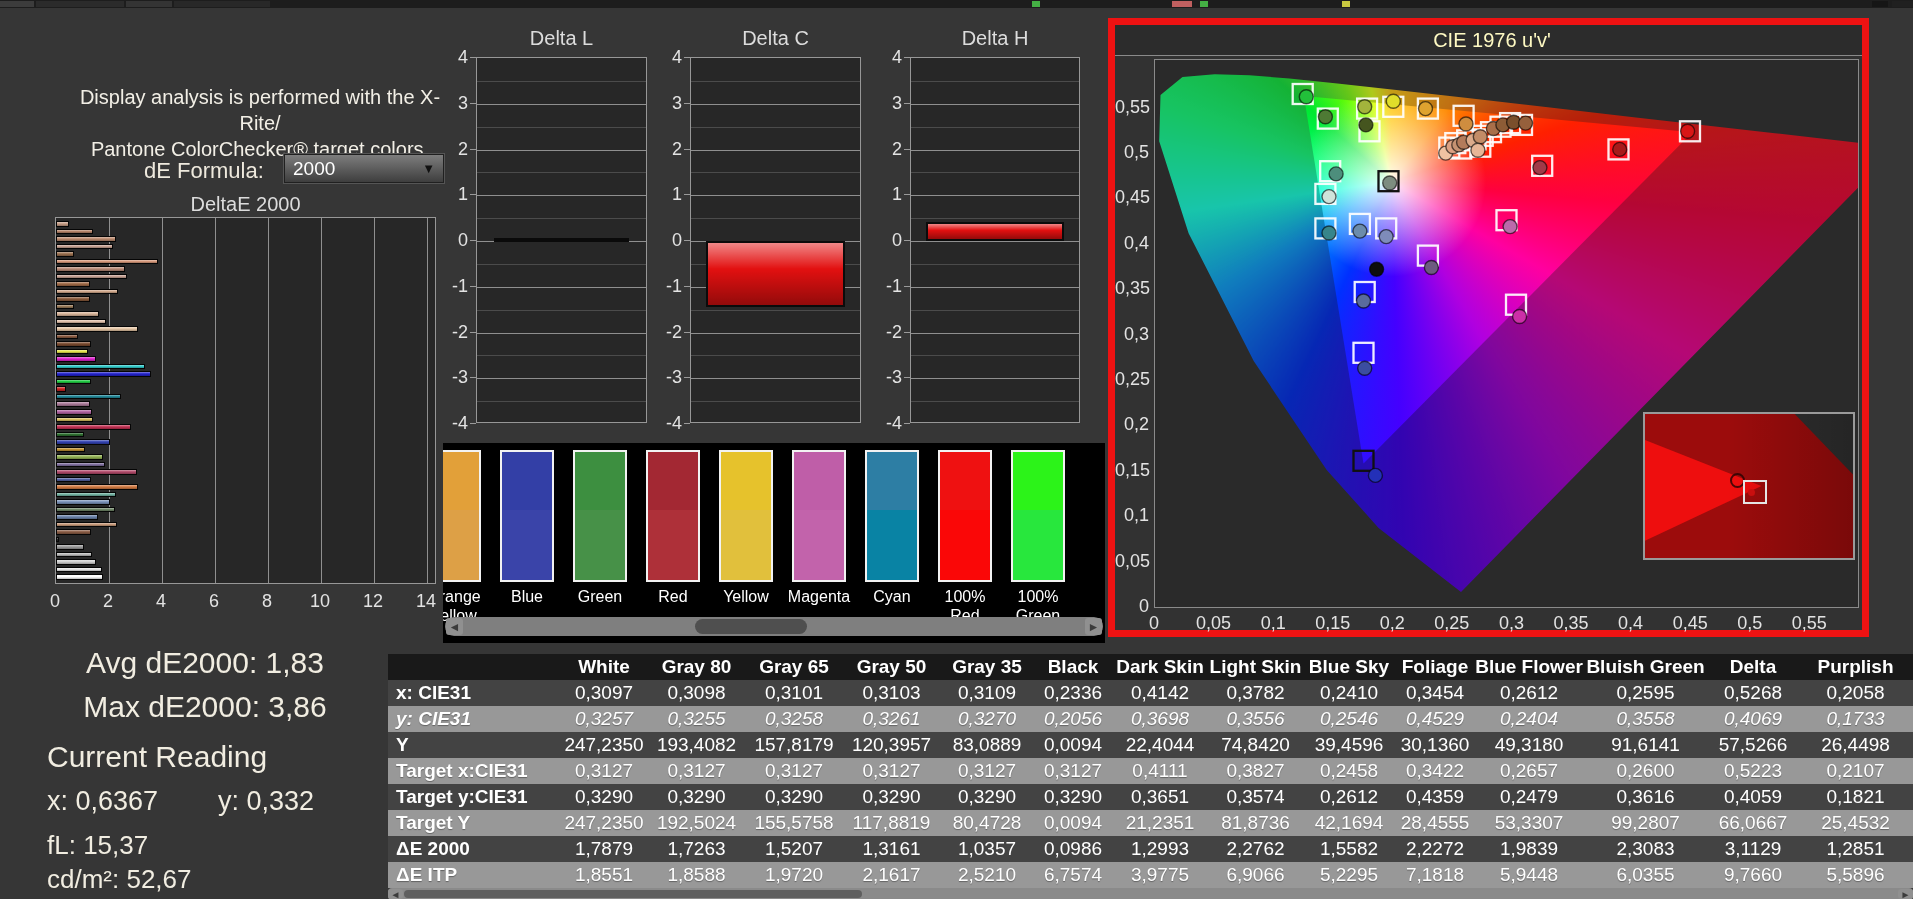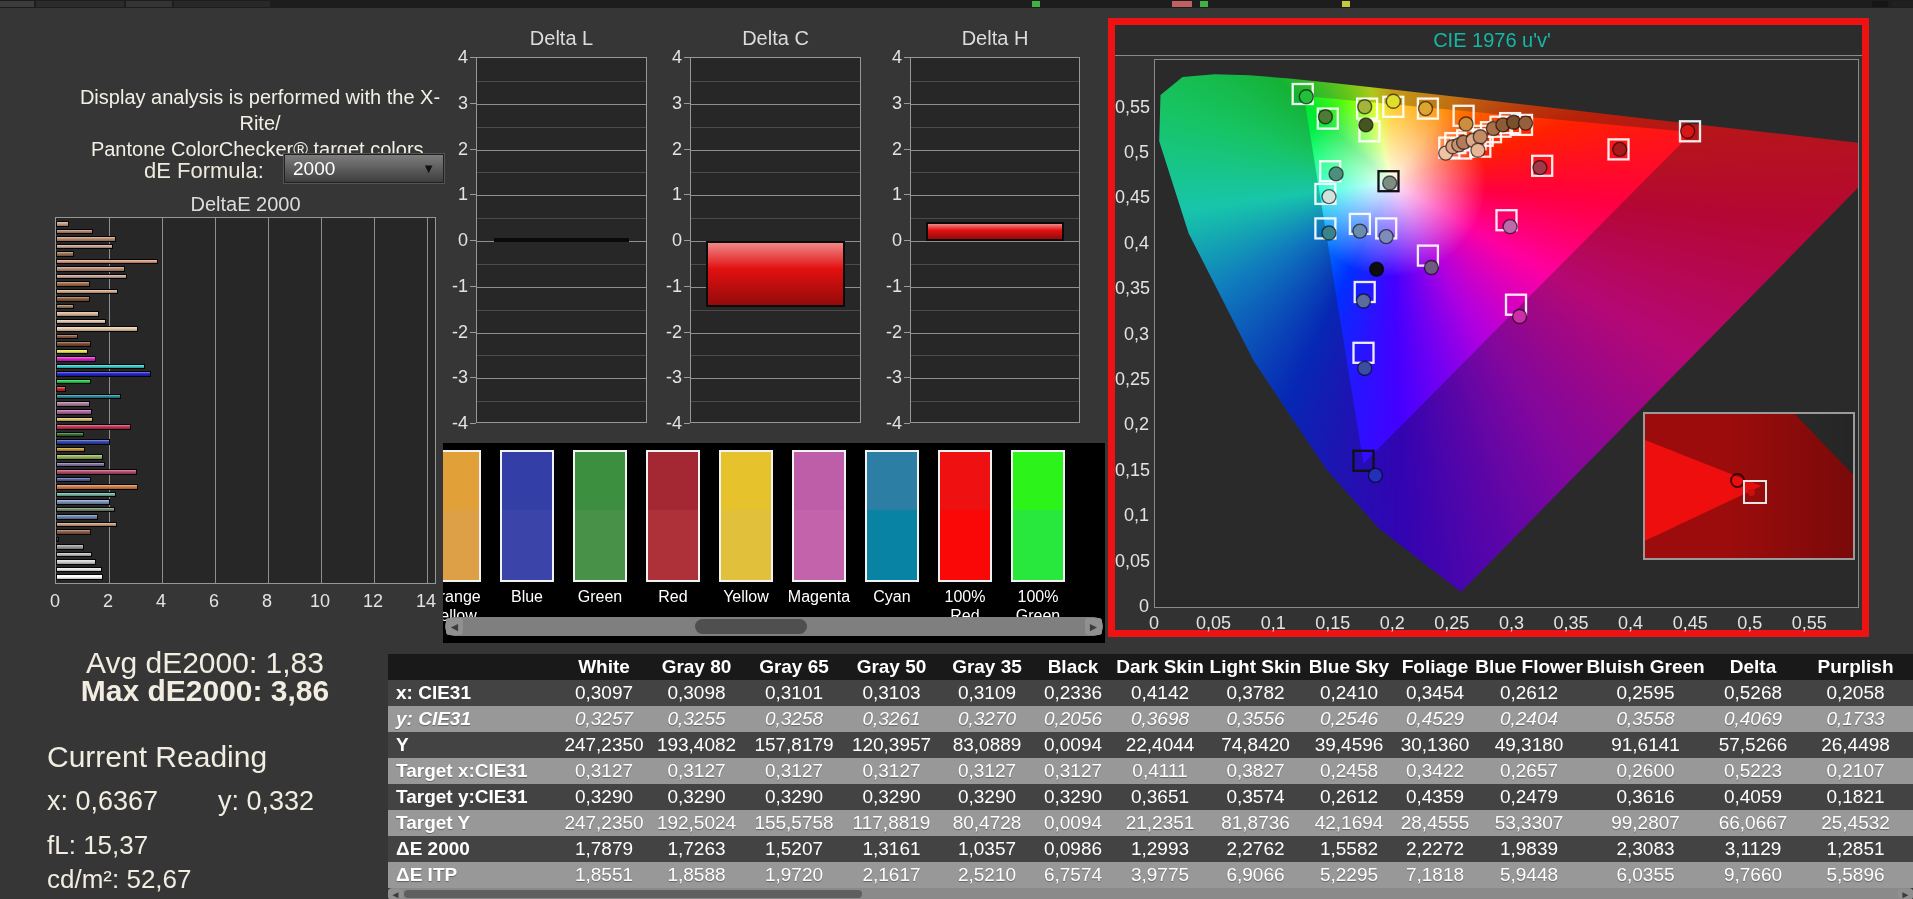--- a/index.html
+++ b/index.html
@@ -24,21 +24,21 @@
   .swatch-panel{position:absolute;left:443px;top:443px;width:662px;height:200px;background:#000;overflow:hidden;}
   .swatch{position:absolute;top:7px;height:132px;border:2px solid #f2f2f2;box-sizing:border-box;}
   .swatch-label{position:absolute;top:144px;color:#fff;font-size:16px;line-height:19px;text-align:center;}
   .sb-track{position:absolute;background:#7f7f7f;border-radius:9px;}
   .sb-thumb{position:absolute;background:#4f4f4f;border-radius:8px;top:2px;bottom:2px;}
   .sb-btn{position:absolute;top:1px;bottom:1px;width:17px;background:#909090;border-radius:3px;
       color:#3c3c3c;font-size:12px;display:flex;align-items:center;justify-content:center;}
   .cie-panel{position:absolute;left:1108px;top:18px;width:761px;height:619px;box-sizing:border-box;
       border:7px solid #ee1212;background:#323232;}
   .cie-titlebar{position:absolute;left:0;top:0;right:0;height:30px;background:#2c2c2c;border-bottom:1px solid #8a8a8a;
-      display:flex;align-items:center;justify-content:center;font-size:20px;color:#14b8a6;padding-left:7px;}
+      display:flex;align-items:center;justify-content:center;font-size:20px;color:#fef9c3;padding-left:7px;}
   .cie-plot{position:absolute;left:39px;top:34px;width:703px;height:547px;background:#2a2a2a;border:1px solid #8a8a8a;
       box-sizing:content-box;overflow:hidden;}
   .cie-layer{position:absolute;left:0;top:0;width:703px;height:547px;}
   .cie-conic{background:
       conic-gradient(from 0deg at 33.6% 22.3%,
       #ffc400 0deg,#ff8800 38deg,#ff2000 72deg,#ff0040 95deg,#ff00a0 120deg,#b000e0 150deg,
       #4400ff 178deg,#0030ff 205deg,#00a0ff 238deg,#00ffd8 262deg,#00ff70 288deg,#00e830 312deg,
       #70ff00 334deg,#d8ff00 348deg,#ffc400 360deg);}
   .cie-horseshoe{filter:brightness(.8) saturate(.85);}
   .cie-triangle{background:
@@ -417,21 +417,21 @@
         <div class="tick" style="left: 431.034px; top: 589px; width: 50px; text-align: center;">0,35</div>
         <div class="tick" style="left: 490.61px; top: 589px; width: 50px; text-align: center;">0,4</div>
         <div class="tick" style="left: 550.186px; top: 589px; width: 50px; text-align: center;">0,45</div>
         <div class="tick" style="left: 609.763px; top: 589px; width: 50px; text-align: center;">0,5</div>
         <div class="tick" style="left: 669.339px; top: 589px; width: 50px; text-align: center;">0,55</div>
       </div>
   </div>
 
   <div class="readings">
     <div class="r-line1" style="top:646px;">Avg dE2000: 1,83</div>
-    <div class="r-line2" style="top:674px;font-weight:bold;">Max dE2000: 3,86</div>
+    <div class="r-line2" style="top:690px;">Max dE2000: 3,86</div>
     <div class="r-heading" style="top:740px;">Current Reading</div>
     <div class="r-xy" style="left:47px;top:786px;">x: 0,6367</div>
     <div class="r-xy" style="left:218px;top:786px;">y: 0,332</div>
     <div class="r-small" style="top:830px;">fL: 15,37</div>
     <div class="r-small" style="top:864px;">cd/m²: 52,67</div>
   </div>
 
   <div class="table" id="dataTable">
       <div class="t-row t-head" style="grid-template-columns: 172px 88px 97px 98px 97px 94px 78px 96px 95px 92px 80px 108px 125px 90px 115px;">
         <div class="t-cell"></div>

